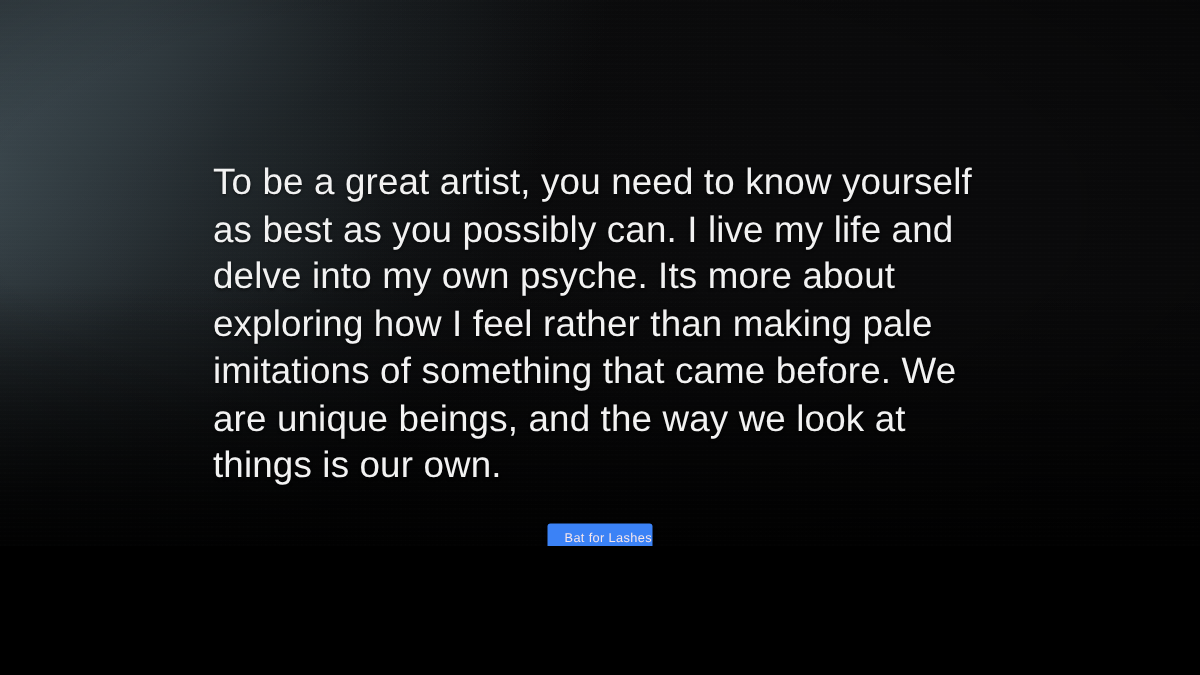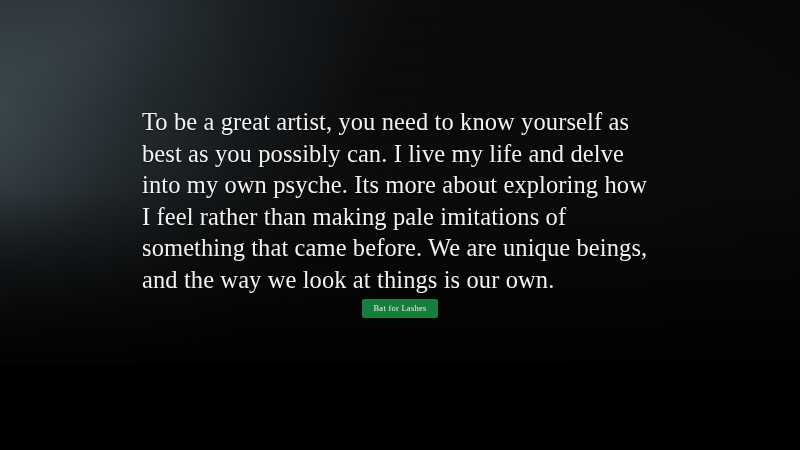--- a/index.html
+++ b/index.html
@@ -8,21 +8,21 @@
     padding: 0;
     background: #000;
   }
 
   #stage {
     position: relative;
     width: 800px;
     height: 364px;
     overflow: hidden;
     background-color: #0b0b0c;
-    font-family: Liberation Serif, serif;
+    font-family: Liberation Sans, sans-serif;
     -webkit-font-smoothing: antialiased;
   }
 
   
   .bg-base {
     position: absolute;
     inset: 0;
     background: #0a0a0b;
   }
 
@@ -100,28 +100,28 @@
     font-size: 24.5px;
     line-height: 31.5px;
     font-weight: 300;
     letter-spacing: 0.1px;
     color: #f2f2f2;
     text-align: left;
     text-shadow: 0 1px 2px rgba(0, 0, 0, 0.55);
   }
 
   .author-badge {
-    margin-top: 4px;
-    background: #15803d;
+    margin-top: 22px;
+    background: #3b82f6;
     color: #f6e6ec;
     font-size: 8.5px;
     font-weight: 400;
     letter-spacing: 0.25px;
     line-height: 1;
-    padding: 5px 11px 5px 11px;
+    padding: 5px 0 5px 11px;
     border-radius: 2px;
     box-shadow: 0 1px 3px rgba(0, 0, 0, 0.45);
     white-space: nowrap;
   }
 
   .watermark {
     position: absolute;
     top: 366px;
     left: 0;
     right: 0;

